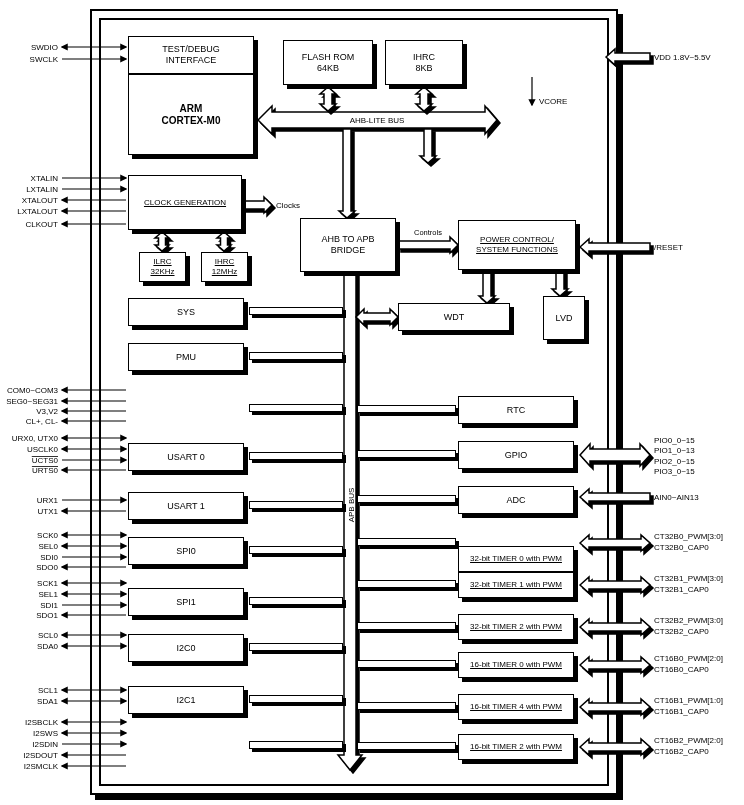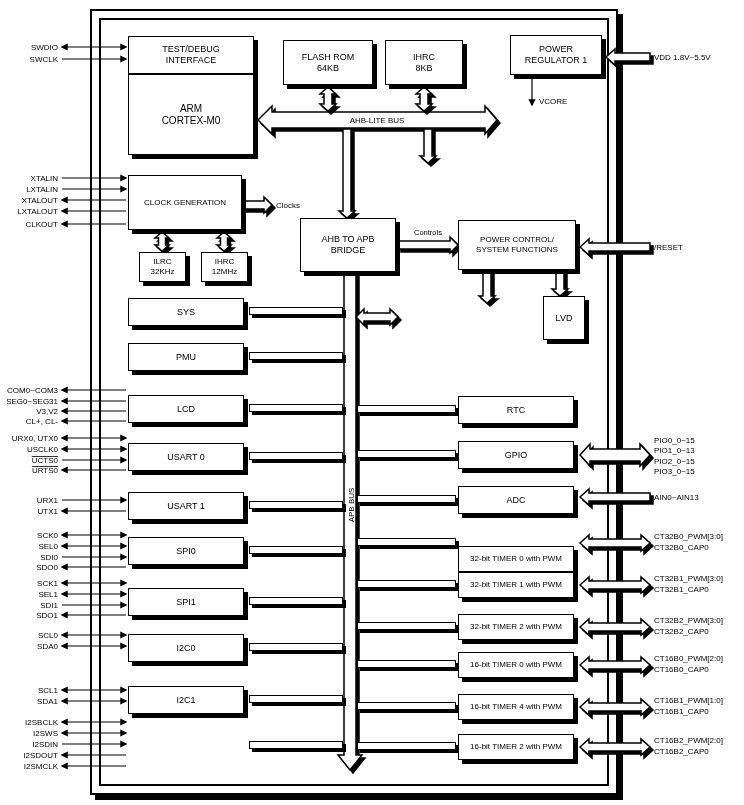--- a/index.html
+++ b/index.html
@@ -5,22 +5,22 @@
   html,body{margin:0;padding:0;background:#fff;font-family:"Liberation Sans",sans-serif;color:#000;}
   #canvas{position:relative;width:744px;height:805px;background:#fff;overflow:hidden;}
   .chip-outer{position:absolute;left:90px;top:9px;width:528px;height:786px;border:2px solid #000;
     box-shadow:5px 5px 0 #000;background:#fff;z-index:0;box-sizing:border-box;}
   .chip-inner{position:absolute;left:99px;top:18px;width:510px;height:768px;border:2px solid #000;
     z-index:0;box-sizing:border-box;}
   svg.overlay{position:absolute;left:0;top:0;z-index:2;}
   .block{position:absolute;background:#fff;border:1.5px solid #000;box-shadow:4px 4px 0 #000;
     display:flex;align-items:center;justify-content:center;text-align:center;
     white-space:pre-line;font-size:9px;line-height:1.2;z-index:3;box-sizing:border-box;}
-  .block.bold{font-weight:normal;font-size:10px;}
-  .block.sm{font-size:8px;}
+  .block.bold{font-weight:bold;font-size:10px;}
+  .block.sm{font-size:8px;text-decoration:underline;}
   .stub{position:absolute;background:#fff;border:1.5px solid #000;box-shadow:3px 3px 0 #000;
     height:8px;z-index:2;box-sizing:border-box;}
   .hollow{fill:#fff;stroke:#000;stroke-width:1.5;filter:drop-shadow(3px 3px 0 #000);}
   .pl{stroke:#000;stroke-width:1.2;}
   .pt{font-size:8px;fill:#000;}
   .ovl{text-decoration:overline;}
   .buslabel{font-size:8px;fill:#000;}
   .ctl{font-size:7.5px;fill:#000;}
   .apb-label{position:absolute;left:324px;top:500px;width:56px;height:10px;line-height:10px;
     text-align:center;font-size:8px;transform:rotate(-90deg);z-index:4;}
@@ -204,35 +204,33 @@
   <div class="stub" style="left:357px;top:742px;width:99px"></div>
 
   <div class="block" style="left:128px;top:36px;width:126px;height:38px">TEST/DEBUG
 INTERFACE</div>
   <div class="block bold" style="left:128px;top:74px;width:126px;height:81px">ARM
 CORTEX-M0</div>
   <div class="block" style="left:283px;top:40px;width:90px;height:45px">FLASH ROM
 64KB</div>
   <div class="block" style="left:385px;top:40px;width:78px;height:45px">IHRC
 8KB</div>
-  <div class="block" style="left:510px;top:35px;width:92px;height:40px">POWER
-REGULATOR 1</div>
   <div class="block sm" style="left:128px;top:175px;width:114px;height:55px">CLOCK GENERATION</div>
   <div class="block sm" style="left:139px;top:252px;width:47px;height:30px">ILRC
 32KHz</div>
   <div class="block sm" style="left:201px;top:252px;width:47px;height:30px">IHRC
 12MHz</div>
   <div class="block sm" style="left:458px;top:220px;width:118px;height:50px">POWER CONTROL/
 SYSTEM FUNCTIONS</div>
   <div class="block" style="left:300px;top:218px;width:96px;height:54px">AHB TO APB
 BRIDGE</div>
+  <div class="block" style="left:398px;top:303px;width:112px;height:28px">WDT</div>
   <div class="block" style="left:543px;top:296px;width:42px;height:44px">LVD</div>
   <div class="block" style="left:128px;top:343px;width:116px;height:28px">PMU</div>
   <div class="block" style="left:128px;top:298px;width:116px;height:28px">SYS</div>
-  <div class="block" style="left:128px;top:395px;width:116px;height:28px">LCD</div>
   <div class="block" style="left:128px;top:443px;width:116px;height:28px">USART 0</div>
   <div class="block" style="left:128px;top:492px;width:116px;height:28px">USART 1</div>
   <div class="block" style="left:128px;top:537px;width:116px;height:28px">SPI0</div>
   <div class="block" style="left:128px;top:588px;width:116px;height:28px">SPI1</div>
   <div class="block" style="left:128px;top:634px;width:116px;height:28px">I2C0</div>
   <div class="block" style="left:128px;top:686px;width:116px;height:28px">I2C1</div>
   <div class="block" style="left:458px;top:396px;width:116px;height:28px">RTC</div>
   <div class="block" style="left:458px;top:486px;width:116px;height:28px">ADC</div>
   <div class="block" style="left:458px;top:441px;width:116px;height:28px">GPIO</div>
   <div class="block sm" style="left:458px;top:546px;width:116px;height:26px">32-bit TIMER 0 with PWM</div>

